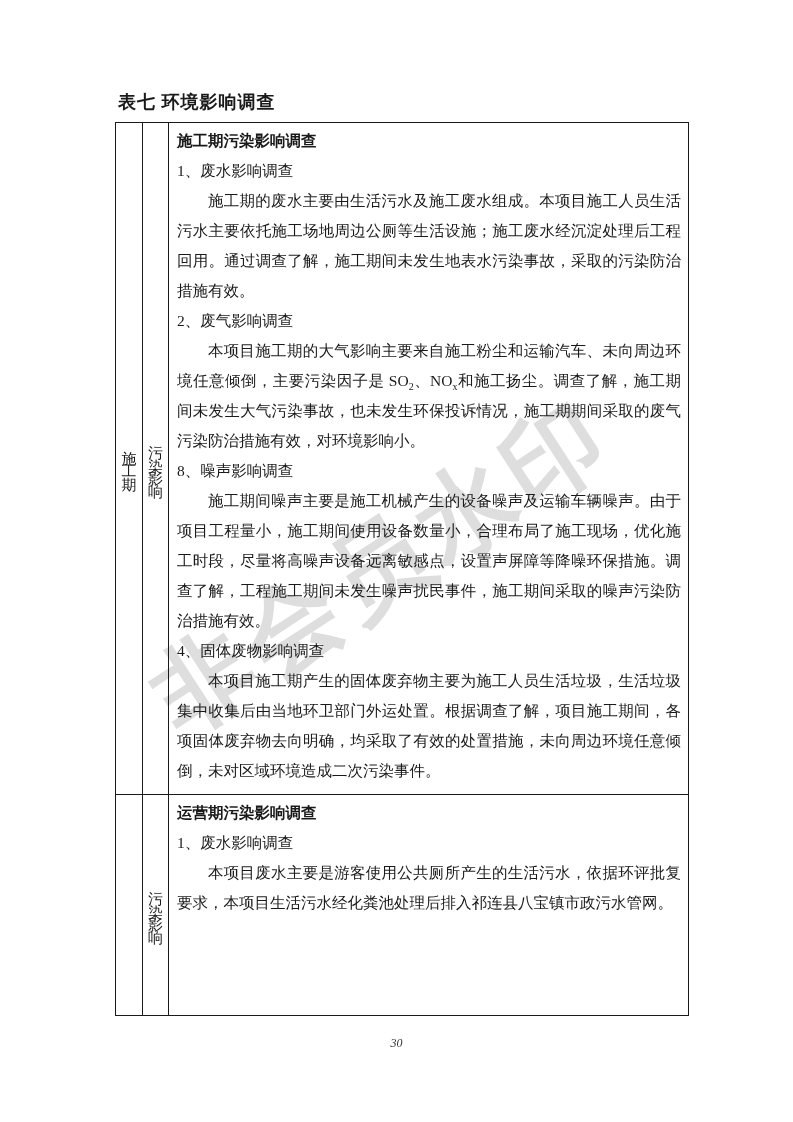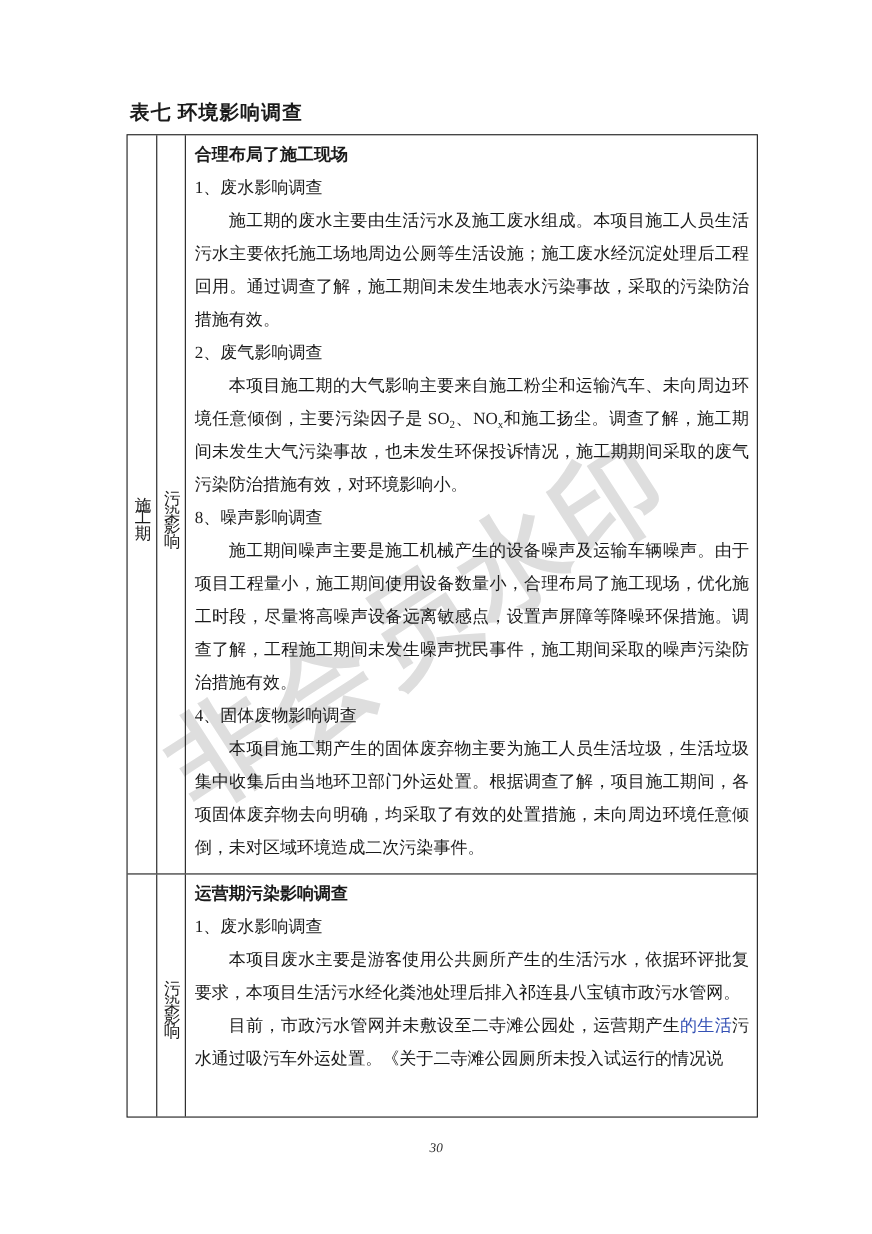--- a/index.html
+++ b/index.html
@@ -99,21 +99,21 @@
   <div class="doc-table">
 
     <div class="trow trow-1">
       <div class="cell cell-period">
         <span class="vlabel">施工期</span>
       </div>
       <div class="cell cell-category">
         <span class="vlabel">污染影响</span>
       </div>
       <div class="cell cell-content">
-          <div class="blk-header"><span>合理布局了施工现场</span></div>
+          <div class="blk-header"><span>施工期污染影响调查</span></div>
           <div class="blk-label"><span>1、废水影响调查</span></div>
           <div class="blk-para"><span>施工期的废水主要由生活污水及施工废水组成。本项目施工人员生活污水主要依托施工场地周边公厕等生活设施；施工废水经沉淀处理后工程回用。通过调查了解，施工期间未发生地表水污染事故，采取的污染防治措施有效。</span></div>
           <div class="blk-label"><span>2、废气影响调查</span></div>
           <div class="blk-para"><span>本项目施工期的大气影响主要来自施工粉尘和运输汽车、未向周边环境任意倾倒，主要污染因子是 SO</span><sub>2</sub><span>、NO</span><sub>x</sub><span>和施工扬尘。调查了解，施工期间未发生大气污染事故，也未发生环保投诉情况，施工期期间采取的废气污染防治措施有效，对环境影响小。</span></div>
           <div class="blk-label"><span>8、噪声影响调查</span></div>
           <div class="blk-para"><span>施工期间噪声主要是施工机械产生的设备噪声及运输车辆噪声。由于项目工程量小，施工期间使用设备数量小，合理布局了施工现场，优化施工时段，尽量将高噪声设备远离敏感点，设置声屏障等降噪环保措施。调查了解，工程施工期间未发生噪声扰民事件，施工期间采取的噪声污染防治措施有效。</span></div>
           <div class="blk-label"><span>4、固体废物影响调查</span></div>
           <div class="blk-para"><span>本项目施工期产生的固体废弃物主要为施工人员生活垃圾，生活垃圾集中收集后由当地环卫部门外运处置。根据调查了解，项目施工期间，各项固体废弃物去向明确，均采取了有效的处置措施，未向周边环境任意倾倒，未对区域环境造成二次污染事件。</span></div>
         </div>
     </div>
@@ -122,21 +122,20 @@
       <div class="cell cell-period">
         <span class="vlabel"></span>
       </div>
       <div class="cell cell-category">
         <span class="vlabel">污染影响</span>
       </div>
       <div class="cell cell-content">
           <div class="blk-header"><span>运营期污染影响调查</span></div>
           <div class="blk-label"><span>1、废水影响调查</span></div>
           <div class="blk-para"><span>本项目废水主要是游客使用公共厕所产生的生活污水，依据环评批复要求，本项目生活污水经化粪池处理后排入祁连县八宝镇市政污水管网。</span></div>
-          <div class="blk-para"><span>目前，市政污水管网并未敷设至二寺滩公园处，运营期产生</span><span style="color: rgb(51, 80, 180);">的生活</span><span>污水通过吸污车外运处置。《关于二寺滩公园厕所未投入试运行的情况说</span></div>
         </div>
     </div>
 
   </div>
 
   <div class="page-number">30</div>
 
 </div>
 
 </body></html>

